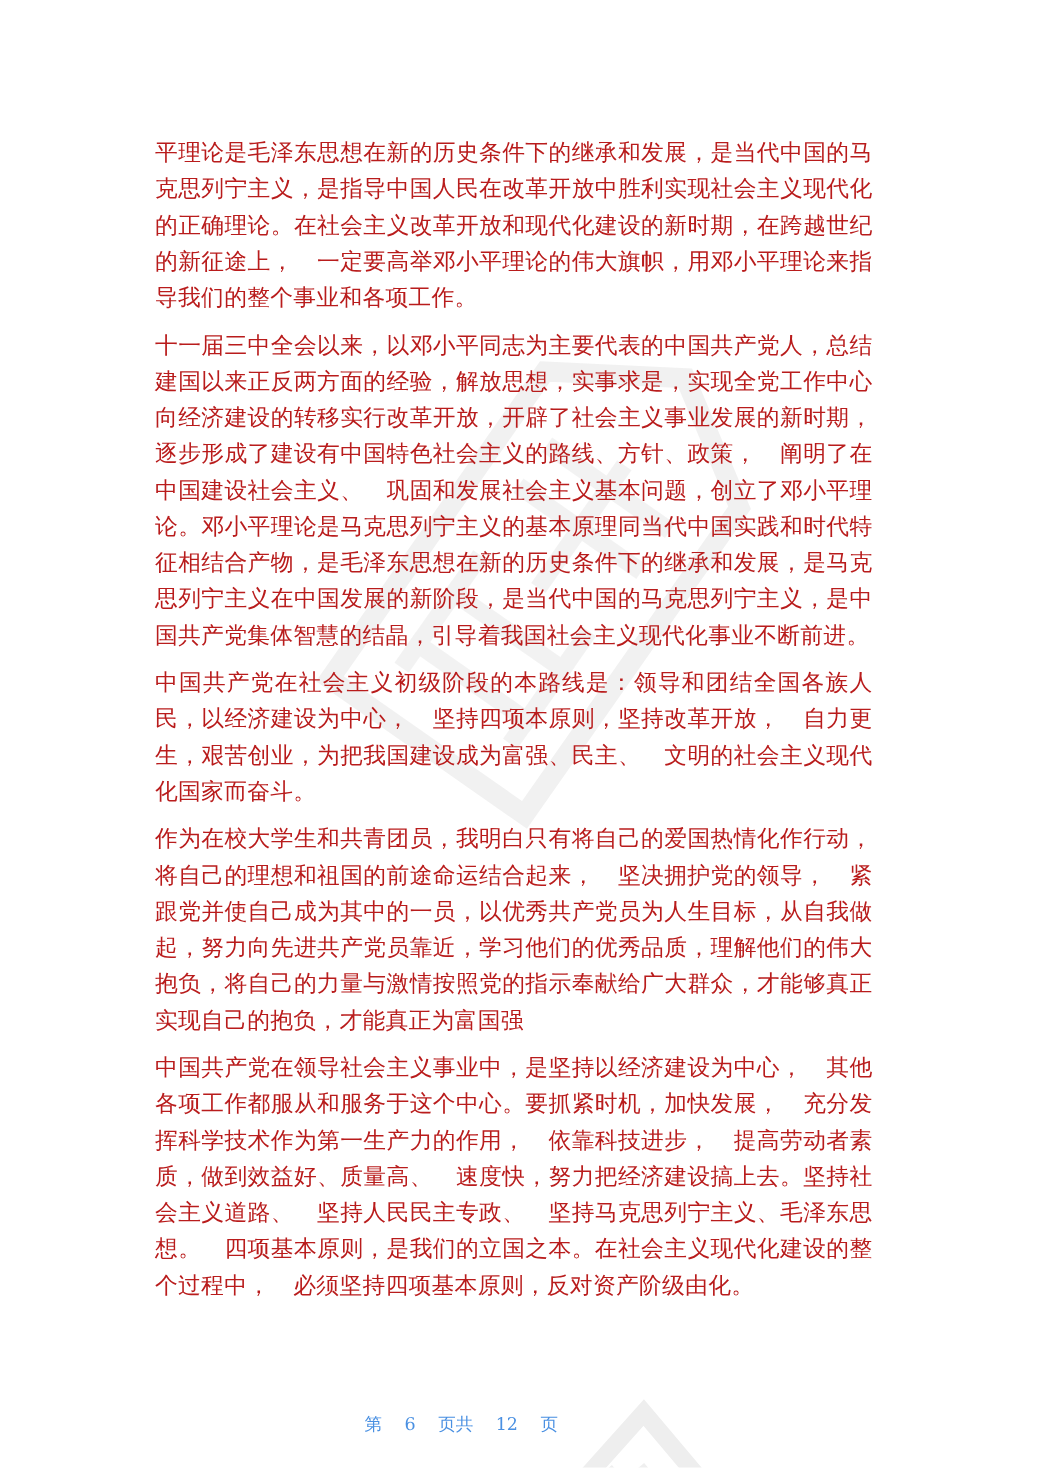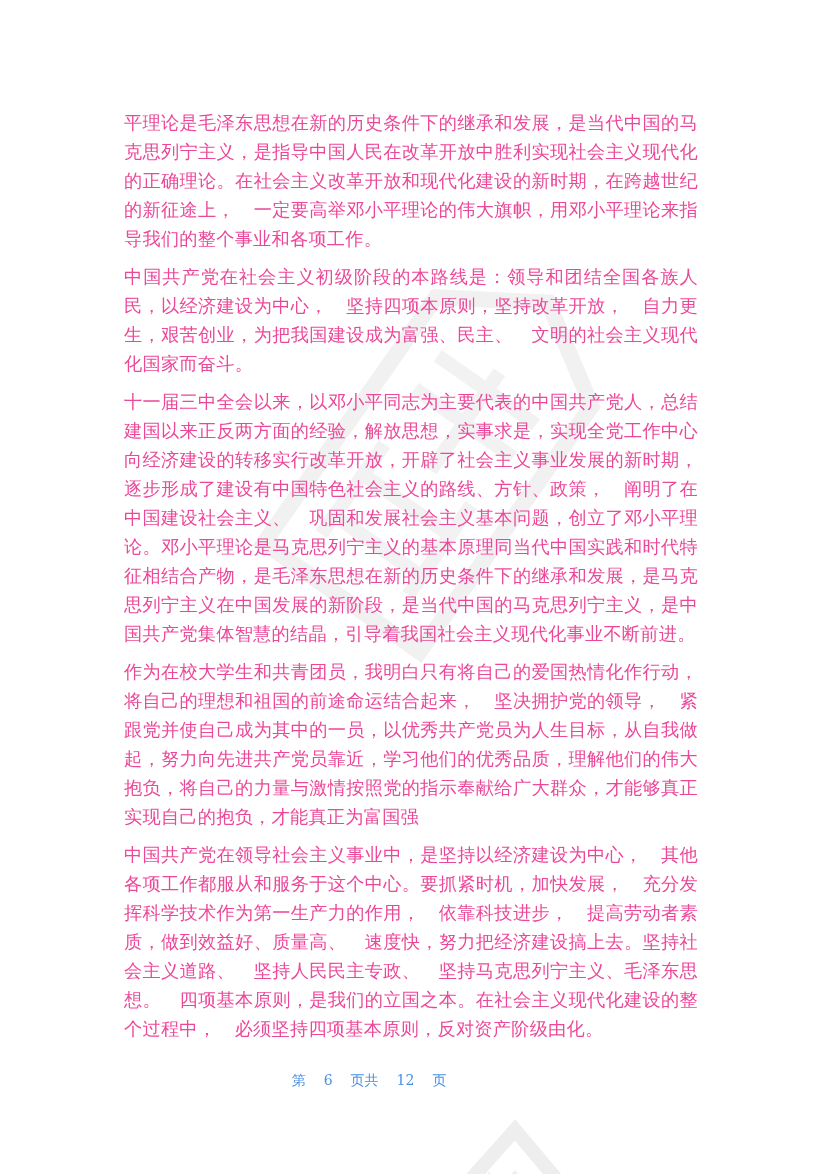--- a/index.html
+++ b/index.html
@@ -46,31 +46,31 @@
       position: absolute;
       left: 124px;
       top: 108px;
       width: 574px;
       z-index: 1;
     }
     .para {
       margin: 0 0 9px 0;
       font-size: 18.2px;
       line-height: 29px;
-      color: #ec4899;
+      color: #b91c1c;
       text-align: justify;
       letter-spacing: 0.25px;
       word-break: break-all;
       white-space: pre-wrap;
     }
     .footer {
       position: absolute;
       left: 0;
       width: 738px;
-      top: 1072px;
+      top: 1131px;
       text-align: center;
       font-size: 14px;
       color: #4a90e2;
       z-index: 1;
       letter-spacing: 0;
     }
     .footer span {
       margin: 0 9px;
     }
   </style>
@@ -99,22 +99,22 @@
       <path d="M10 110 L95 15 L175 110"></path>
     </g>
     <g fill="#efefef">
       <rect x="55" y="70" width="50" height="12" transform="rotate(-40 80 76)"></rect>
       <rect x="75" y="55" width="12" height="50" transform="rotate(-40 81 80)"></rect>
     </g>
   </svg>
 
   <div class="content">
     <p class="para">平理论是毛泽东思想在新的历史条件下的继承和发展，是当代中国的马克思列宁主义，是指导中国人民在改革开放中胜利实现社会主义现代化的正确理论。在社会主义改革开放和现代化建设的新时期，在跨越世纪的新征途上，　一定要高举邓小平理论的伟大旗帜，用邓小平理论来指导我们的整个事业和各项工作。</p>
+    <p class="para">十一届三中全会以来，以邓小平同志为主要代表的中国共产党人，总结建国以来正反两方面的经验，解放思想，实事求是，实现全党工作中心向经济建设的转移实行改革开放，开辟了社会主义事业发展的新时期，逐步形成了建设有中国特色社会主义的路线、方针、政策，　阐明了在中国建设社会主义、　巩固和发展社会主义基本问题，创立了邓小平理论。邓小平理论是马克思列宁主义的基本原理同当代中国实践和时代特征相结合产物，是毛泽东思想在新的历史条件下的继承和发展，是马克思列宁主义在中国发展的新阶段，是当代中国的马克思列宁主义，是中国共产党集体智慧的结晶，引导着我国社会主义现代化事业不断前进。</p>
     <p class="para">中国共产党在社会主义初级阶段的本路线是：领导和团结全国各族人民，以经济建设为中心，　坚持四项本原则，坚持改革开放，　自力更生，艰苦创业，为把我国建设成为富强、民主、　文明的社会主义现代化国家而奋斗。</p>
-    <p class="para">十一届三中全会以来，以邓小平同志为主要代表的中国共产党人，总结建国以来正反两方面的经验，解放思想，实事求是，实现全党工作中心向经济建设的转移实行改革开放，开辟了社会主义事业发展的新时期，逐步形成了建设有中国特色社会主义的路线、方针、政策，　阐明了在中国建设社会主义、　巩固和发展社会主义基本问题，创立了邓小平理论。邓小平理论是马克思列宁主义的基本原理同当代中国实践和时代特征相结合产物，是毛泽东思想在新的历史条件下的继承和发展，是马克思列宁主义在中国发展的新阶段，是当代中国的马克思列宁主义，是中国共产党集体智慧的结晶，引导着我国社会主义现代化事业不断前进。</p>
     <p class="para">作为在校大学生和共青团员，我明白只有将自己的爱国热情化作行动，将自己的理想和祖国的前途命运结合起来，　坚决拥护党的领导，　紧跟党并使自己成为其中的一员，以优秀共产党员为人生目标，从自我做起，努力向先进共产党员靠近，学习他们的优秀品质，理解他们的伟大抱负，将自己的力量与激情按照党的指示奉献给广大群众，才能够真正实现自己的抱负，才能真正为富国强</p>
     <p class="para">中国共产党在领导社会主义事业中，是坚持以经济建设为中心，　其他各项工作都服从和服务于这个中心。要抓紧时机，加快发展，　充分发挥科学技术作为第一生产力的作用，　依靠科技进步，　提高劳动者素质，做到效益好、质量高、　速度快，努力把经济建设搞上去。坚持社会主义道路、　坚持人民民主专政、　坚持马克思列宁主义、毛泽东思想。　四项基本原则，是我们的立国之本。在社会主义现代化建设的整个过程中，　必须坚持四项基本原则，反对资产阶级由化。</p>
   </div>
 
   <div class="footer">
     <span>第</span><span>6</span><span>页共</span><span>12</span><span>页</span>
   </div>
 
 </div>
 

